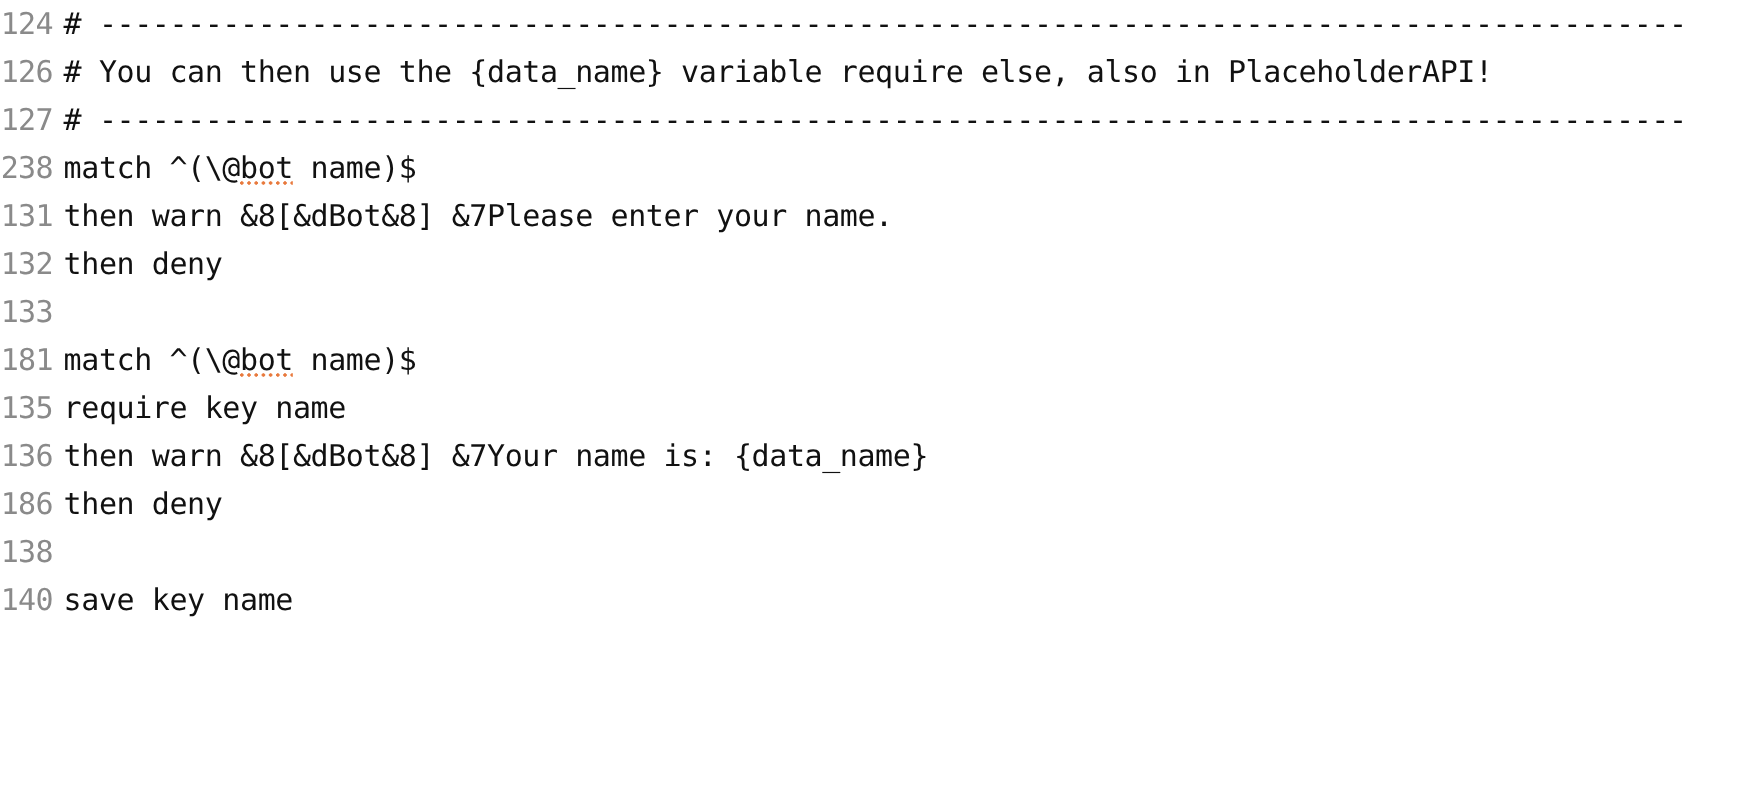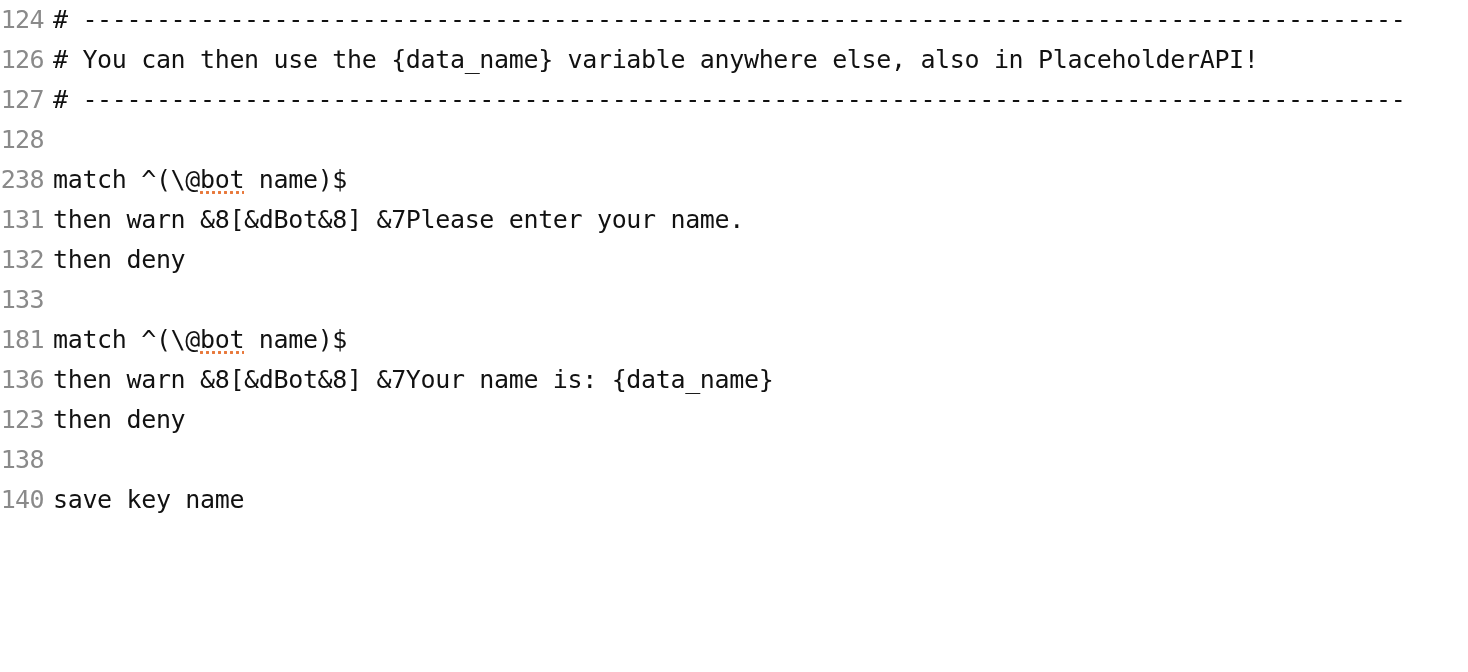--- a/index.html
+++ b/index.html
@@ -57,25 +57,25 @@
     background-image:
       radial-gradient(circle at 1.5px 1.5px, #e8793c 1.4px, rgba(0,0,0,0) 1.6px);
     padding-bottom: 2px;
   }
 </style>
 </head>
 <body>
 
 <div id="editor">
     <div class="code-line"><div class="line-number">124</div><div class="line-content"># ------------------------------------------------------------------------------------------</div></div>
-    <div class="code-line"><div class="line-number">126</div><div class="line-content"># You can then use the {data_name} variable anywhere else, also in PlaceholderAPI!</div></div>
+    <div class="code-line"><div class="line-number">126</div><div class="line-content"># You can then use the {data_name} variable require else, also in PlaceholderAPI!</div></div>
     <div class="code-line"><div class="line-number">127</div><div class="line-content"># ------------------------------------------------------------------------------------------</div></div>
-    <div class="code-line"><div class="line-number">128</div><div class="line-content"></div></div>
     <div class="code-line"><div class="line-number">238</div><div class="line-content"><span>match ^(\@</span><span class="spell">bot</span><span> name)$</span></div></div>
     <div class="code-line"><div class="line-number">131</div><div class="line-content">then warn &amp;8[&amp;dBot&amp;8] &amp;7Please enter your name.</div></div>
     <div class="code-line"><div class="line-number">132</div><div class="line-content">then deny</div></div>
     <div class="code-line"><div class="line-number">133</div><div class="line-content"></div></div>
     <div class="code-line"><div class="line-number">181</div><div class="line-content"><span>match ^(\@</span><span class="spell">bot</span><span> name)$</span></div></div>
+    <div class="code-line"><div class="line-number">135</div><div class="line-content">require key name</div></div>
     <div class="code-line"><div class="line-number">136</div><div class="line-content">then warn &amp;8[&amp;dBot&amp;8] &amp;7Your name is: {data_name}</div></div>
-    <div class="code-line"><div class="line-number">123</div><div class="line-content">then deny</div></div>
+    <div class="code-line"><div class="line-number">186</div><div class="line-content">then deny</div></div>
     <div class="code-line"><div class="line-number">138</div><div class="line-content"></div></div>
     <div class="code-line"><div class="line-number">140</div><div class="line-content">save key name</div></div>
   </div>
 
 </body></html>

